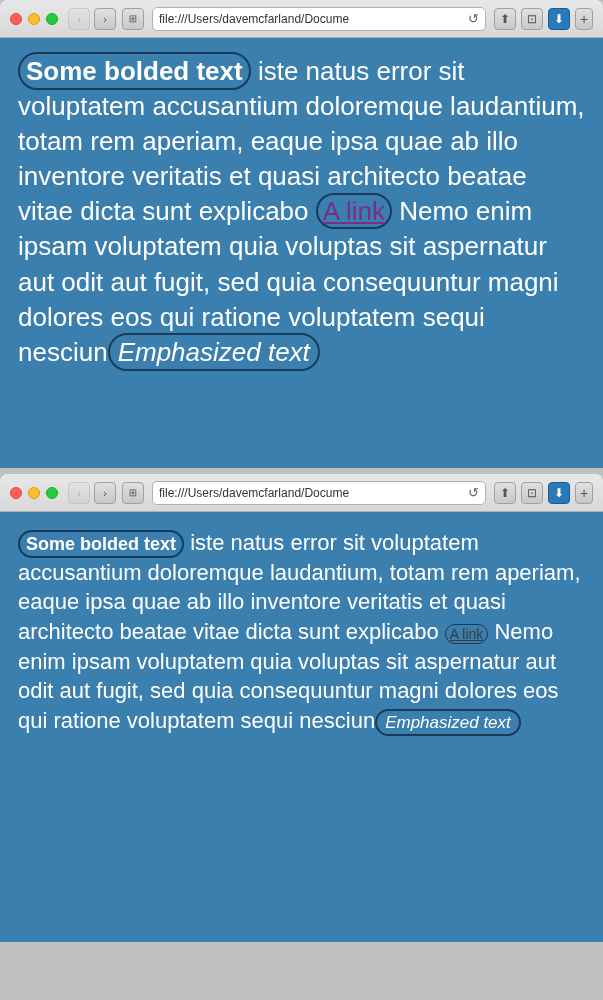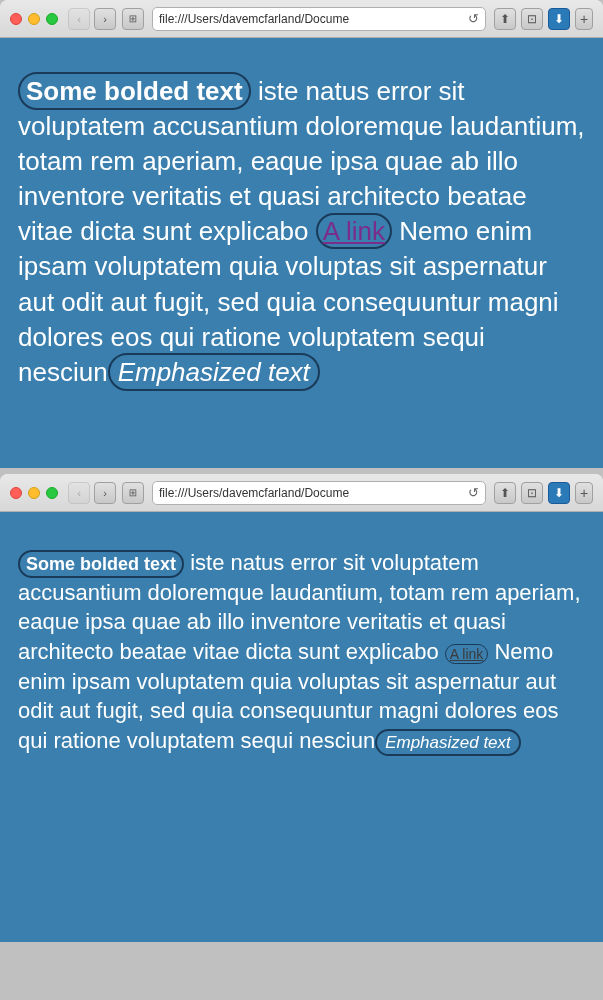--- a/index.html
+++ b/index.html
@@ -159,21 +159,21 @@
       display: flex;
       align-items: center;
       justify-content: center;
       font-size: 14px;
       color: #555;
       cursor: pointer;
     }
 
     .content-area {
       background: #3a7fad;
-      padding: 36px 18px;
+      padding: 16px 18px;
       min-height: 430px;
     }
 
     .content-text {
       color: white;
       font-size: 26px;
       line-height: 1.35;
       font-weight: normal;
     }
 

